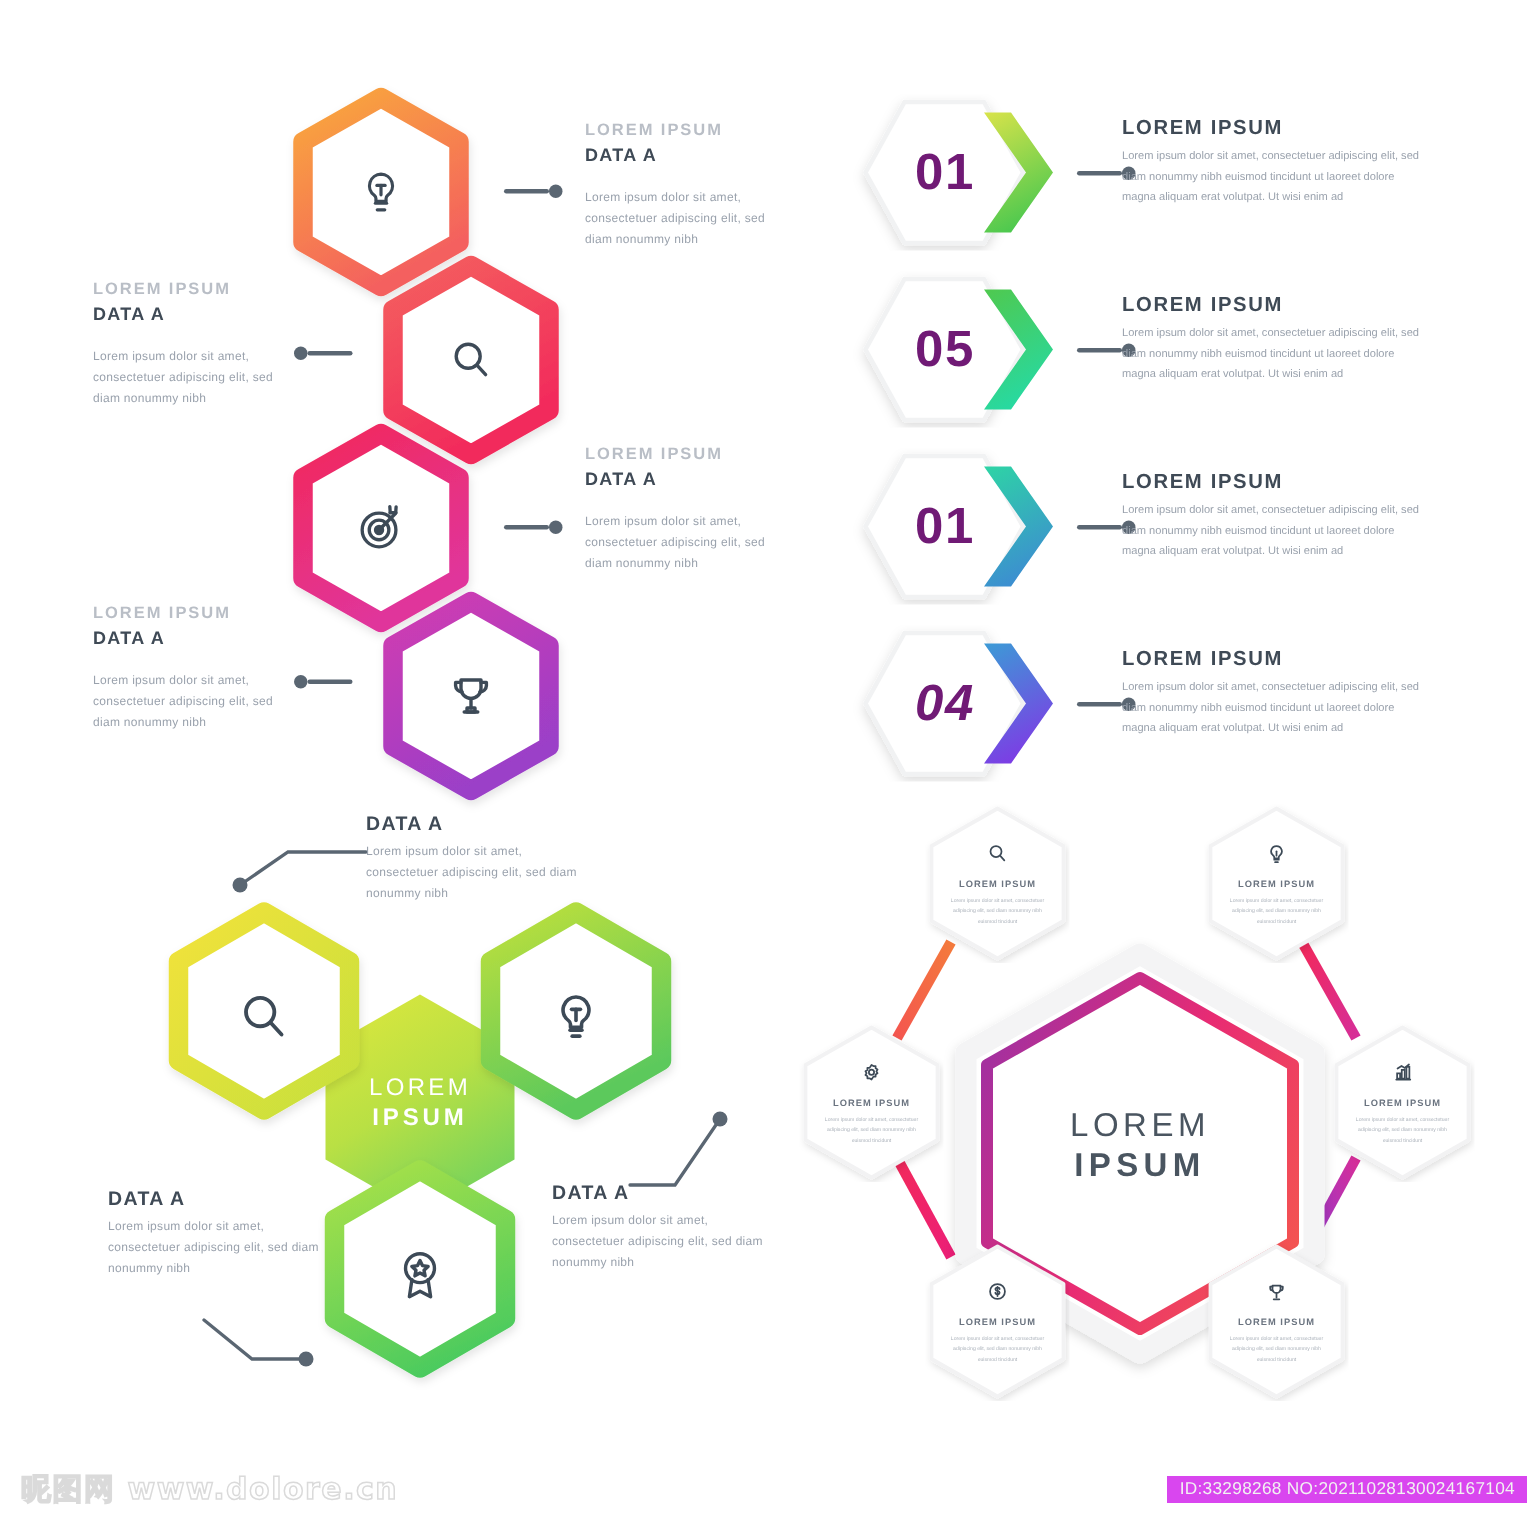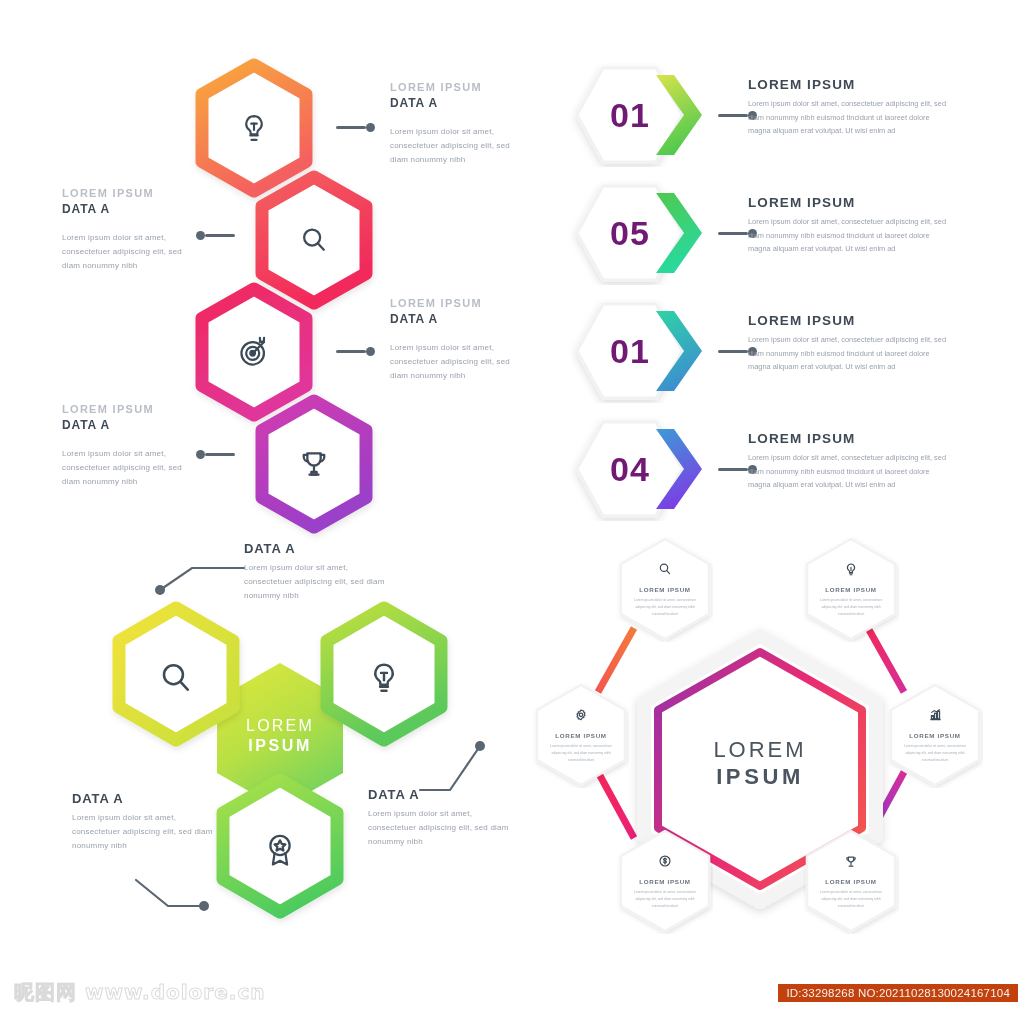--- a/index.html
+++ b/index.html
@@ -82,21 +82,21 @@
 
   
   .wm-logo {
     position:absolute; left:14px; bottom:18px;
     font-size:20px; font-weight:700; color:#ffffff;
     -webkit-text-stroke:1px #d9d9d9; letter-spacing:1px;
     font-family:"DejaVu Sans", sans-serif; opacity:.95;
   }
   .wm-id {
     position:absolute; right:6px; bottom:22px;
-    background:#c2410c; color:#f2f2f2;
+    background:#d946ef; color:#f2f2f2;
     font-size:11.5px; letter-spacing:.2px;
     padding:3px 8px; font-family:"Liberation Sans", sans-serif;
   }
 </style>
 </head>
 <body>
 
 <div class="stage">
 
   <svg width="0" height="0" style="position:absolute">
@@ -345,21 +345,21 @@
         <div class="heading-md">LOREM IPSUM</div>
         <div class="body-sm">Lorem ipsum dolor sit amet, consectetuer adipiscing elit, sed diam nonummy nibh euismod tincidunt ut laoreet dolore magna aliquam erat volutpat. Ut wisi enim ad</div>
       </div>
     </div>
 
     <div class="numrow" style="left:548px; top:417px;">
       <svg class="numhex" width="230" height="104" viewBox="0 0 230 104">
         <polygon points="55,5 108,5 134,52 108,99 55,99 29,52" fill="#ffffff" stroke="#f1f2f3" stroke-width="3" stroke-linejoin="round" filter="url(#sh)"></polygon>
         <polygon points="108,12 136,52 108,92 126,92 154,52 126,12" fill="url(#a4)"></polygon>
       </svg>
-      <div class="num" style="width:164px; height:104px;">04</div>
+      <div class="num" style="width:164px; height:104px;font-style:italic;">04</div>
       <div class="conn" style="left:170px; top:48px;">
         <div class="bar" style="width:30px"></div>
           <div class="dot"></div>
       </div>
       <div class="txtblock" style="left:200px; top:14px; width:200px;">
         <div class="heading-md">LOREM IPSUM</div>
         <div class="body-sm">Lorem ipsum dolor sit amet, consectetuer adipiscing elit, sed diam nonummy nibh euismod tincidunt ut laoreet dolore magna aliquam erat volutpat. Ut wisi enim ad</div>
       </div>
     </div>
   </div>

